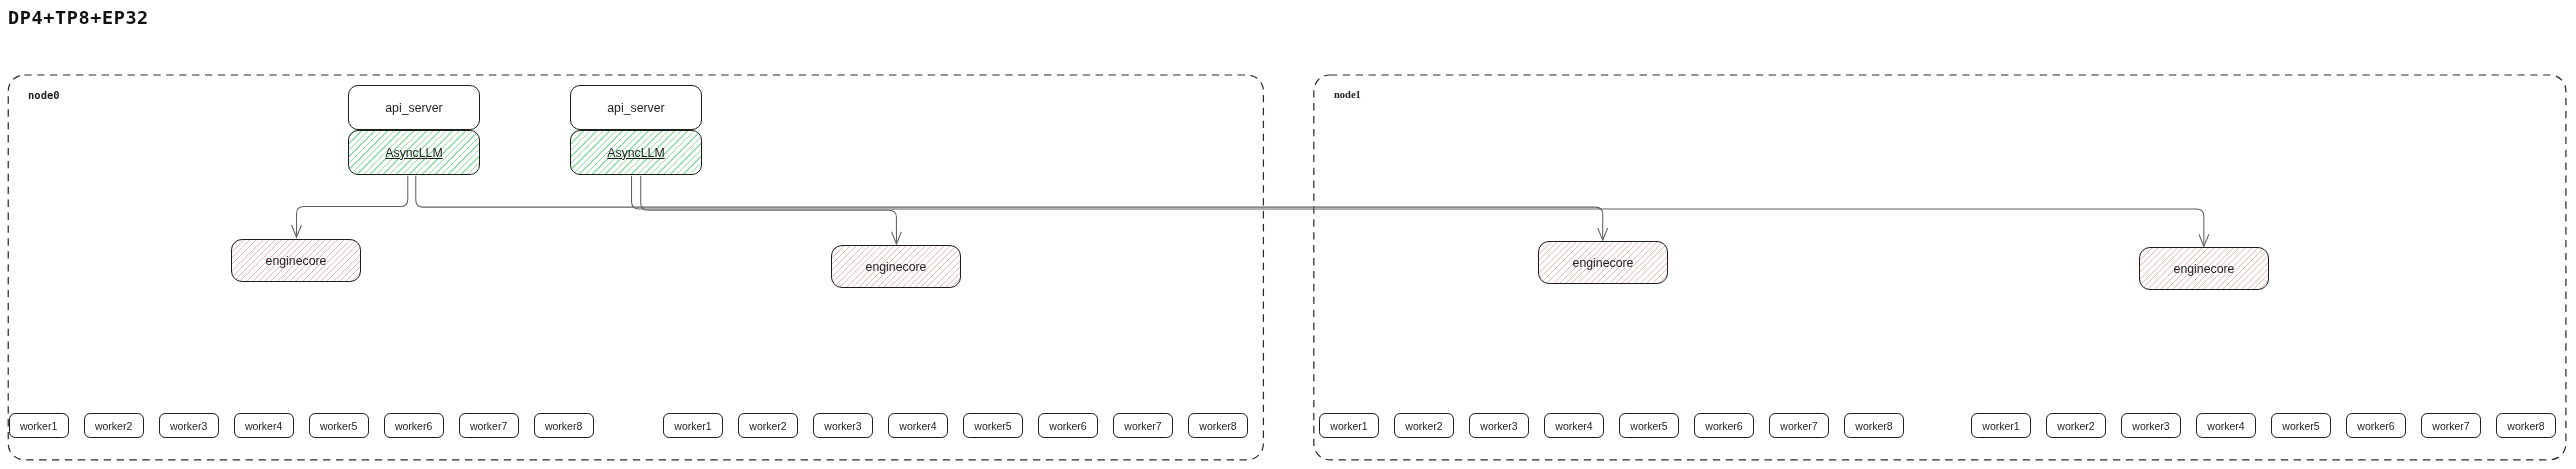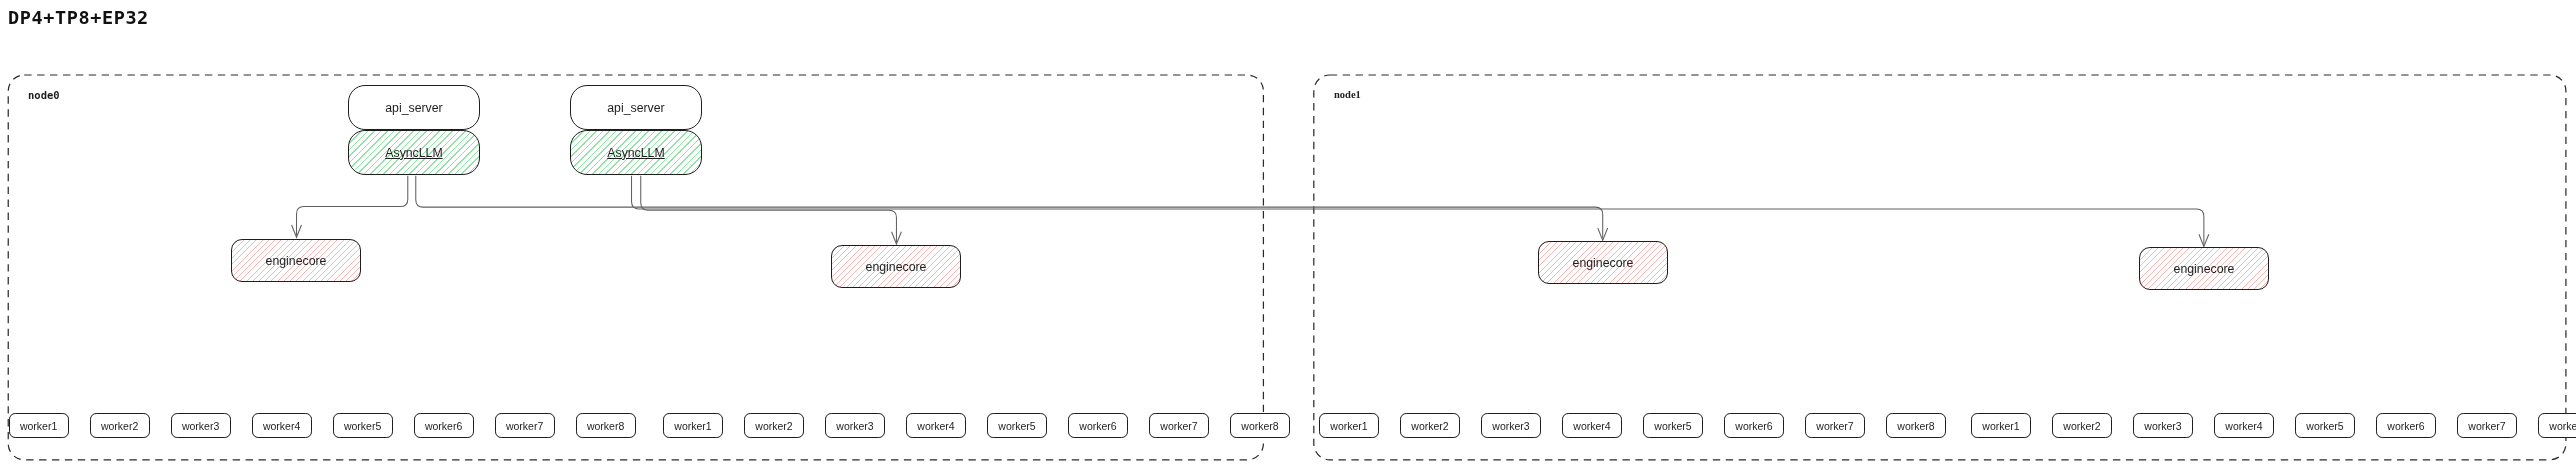--- a/index.html
+++ b/index.html
@@ -11,29 +11,29 @@
          font-size:18.5px;letter-spacing:0.6px;color:#111;margin-left:8px;}
 
   
   #wires{position:absolute;left:0;top:0;z-index:1;}
   .node-label{position:absolute;font-family:"DejaVu Sans Mono", monospace;
               font-weight:700;font-size:10.5px;color:#1e1e1e;}
 
   .box{position:absolute;box-sizing:border-box;background:#ffffff;
        border:1.5px solid #1e1e1e;display:flex;align-items:center;justify-content:center;
        font-size:12.3px;color:#1e1e1e;z-index:3;}
-  .big{border-radius:17px;width:132px;height:45px;}
+  .big{border-radius:10px;width:132px;height:45px;}
   .ec{border-radius:11px;width:130px;height:43px;}
 
   .hatch-green{background-color:#ffffff;
     background-image:repeating-linear-gradient(135deg, rgba(0,0,0,0) 0 3.7px, #8fe3a4 3.7px 4.6px);text-decoration:underline;}
   .hatch-red{background-color:#ffffff;
     background-image:repeating-linear-gradient(135deg, rgba(0,0,0,0) 0 3.7px, #f5b6b6 3.7px 4.4px);}
 
-  .worker-group{position:absolute;top:413px;display:flex;gap:21px;z-index:3;}
+  .worker-group{position:absolute;top:413px;display:flex;gap:15px;z-index:3;}
   .worker{box-sizing:border-box;width:60px;height:25px;background:#fff;
           border:1.2px solid #1e1e1e;border-radius:6.2px;flex:0 0 auto;
           display:flex;align-items:center;justify-content:center;
           font-size:10.5px;color:#1e1e1e;}
 </style>
 </head>
 <body>
 
 <div class="title">DP4+TP8+EP32</div>
 

